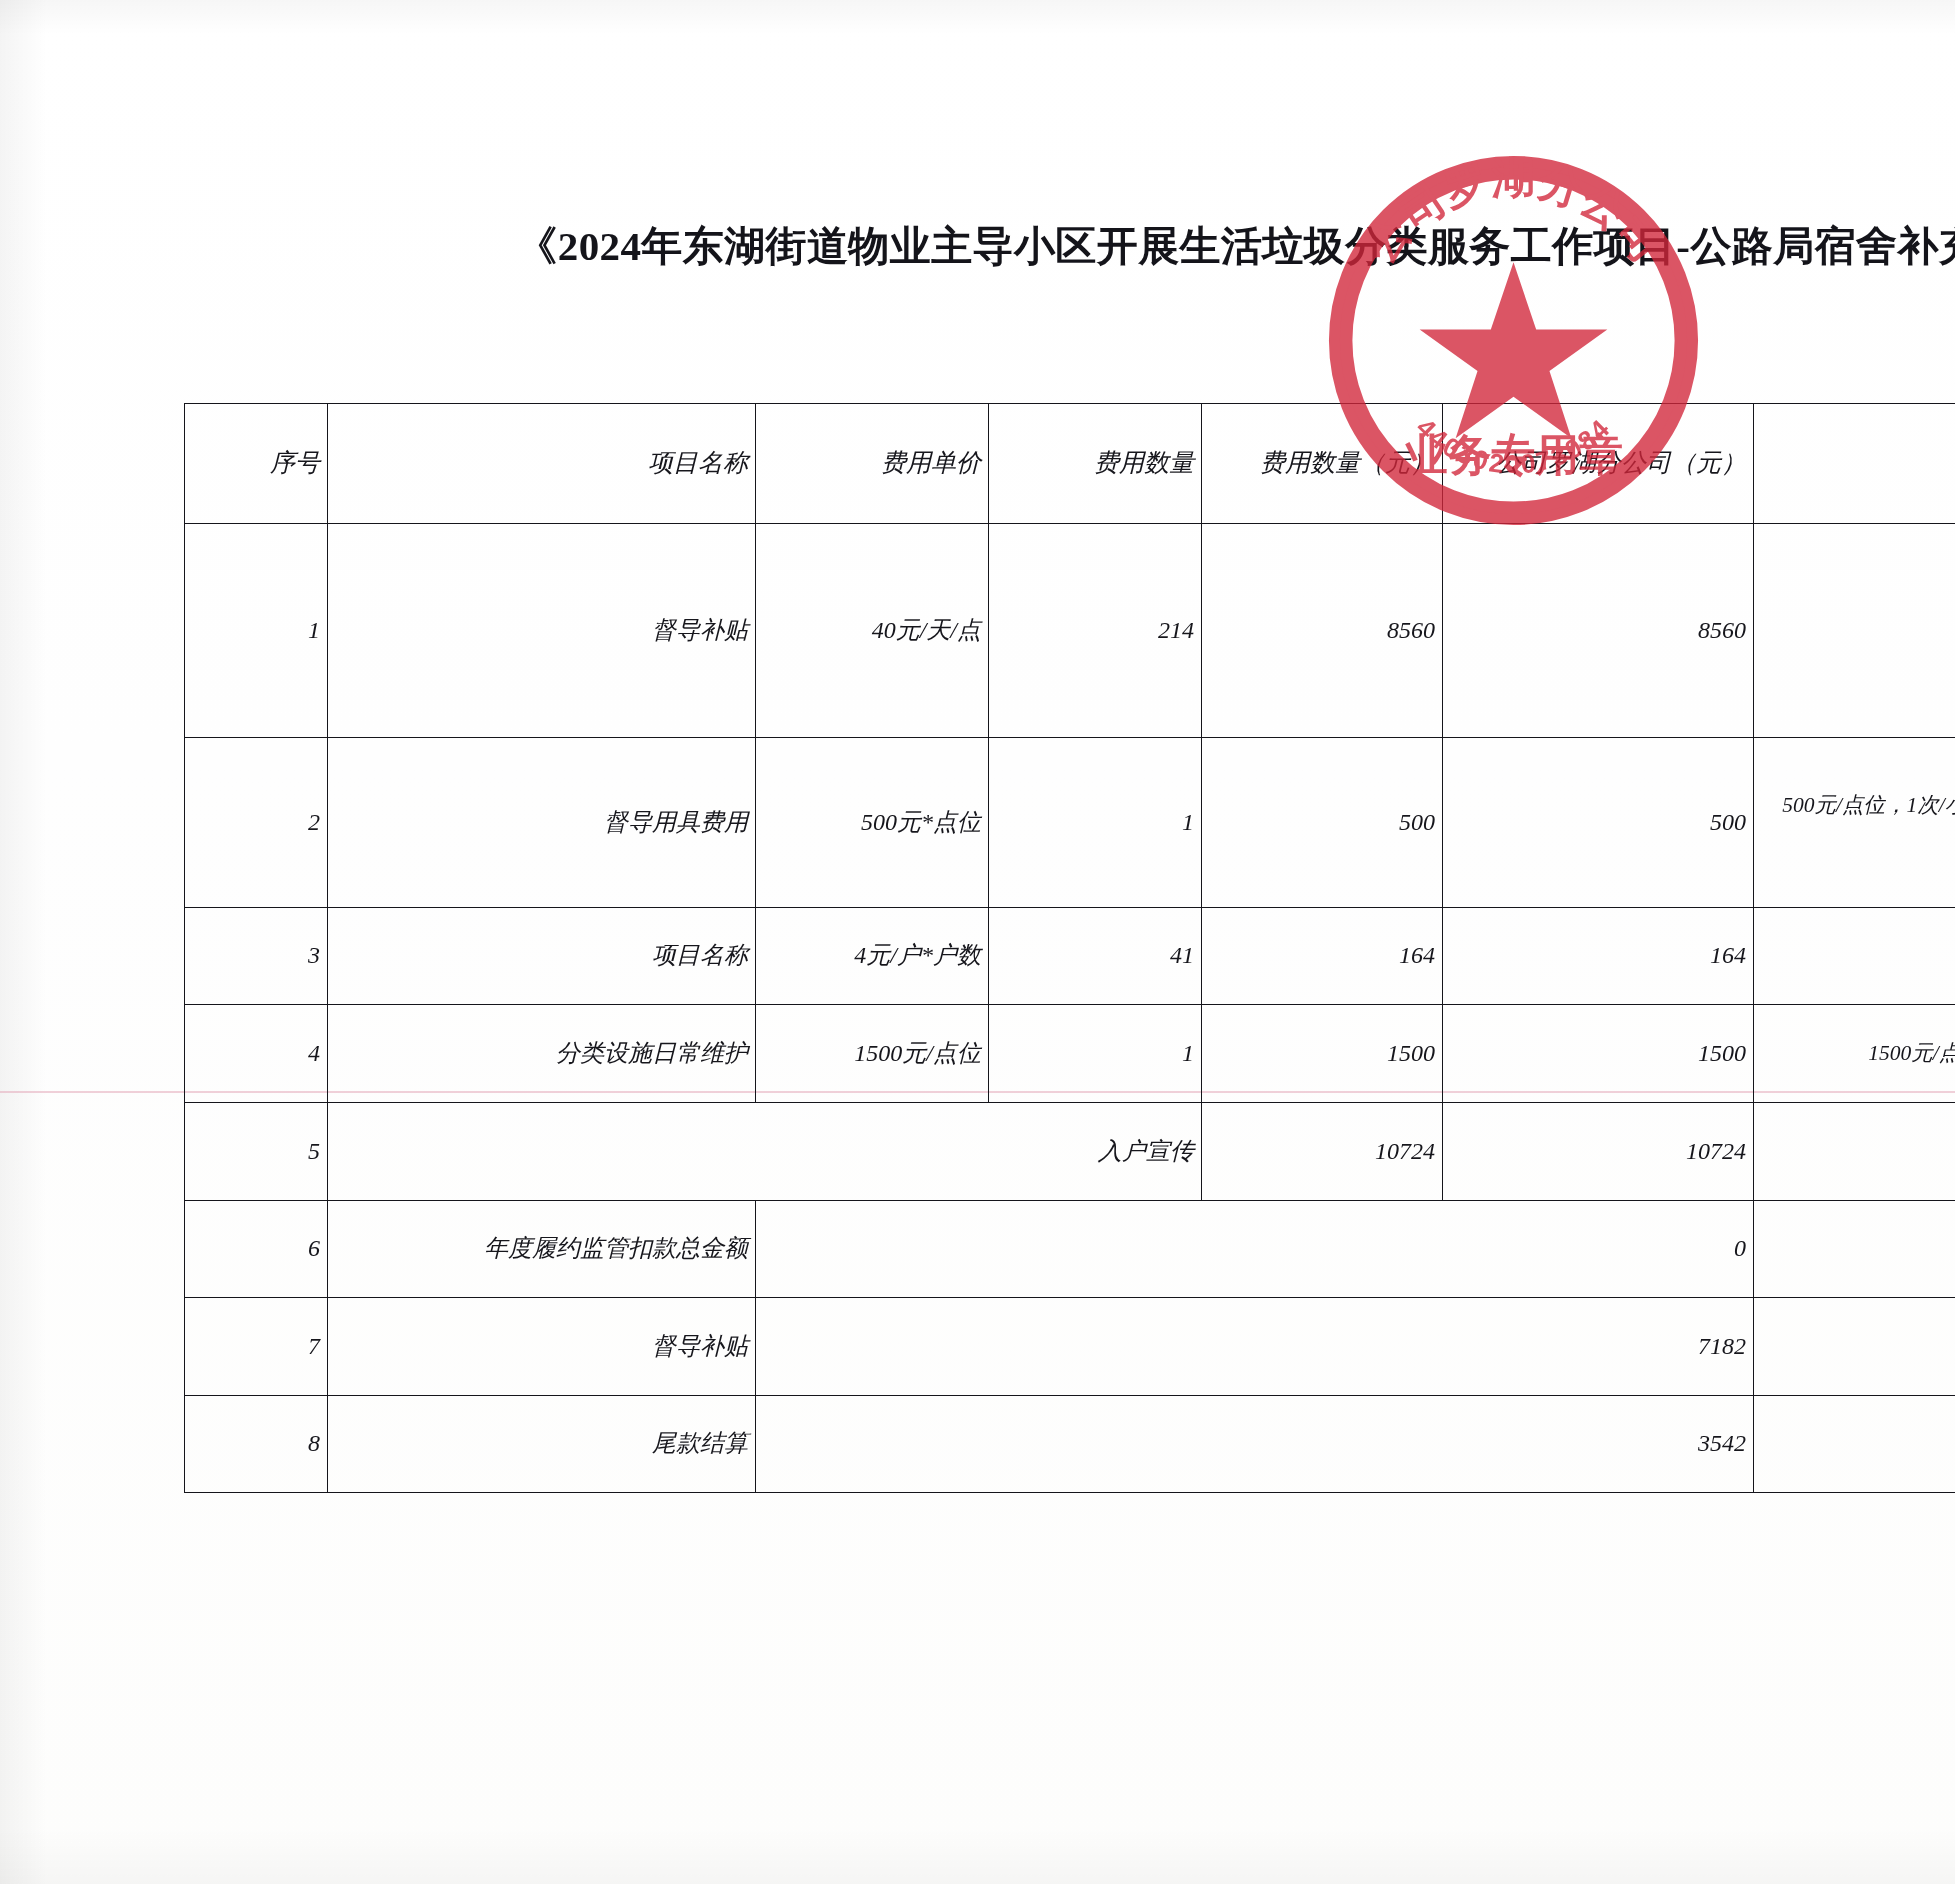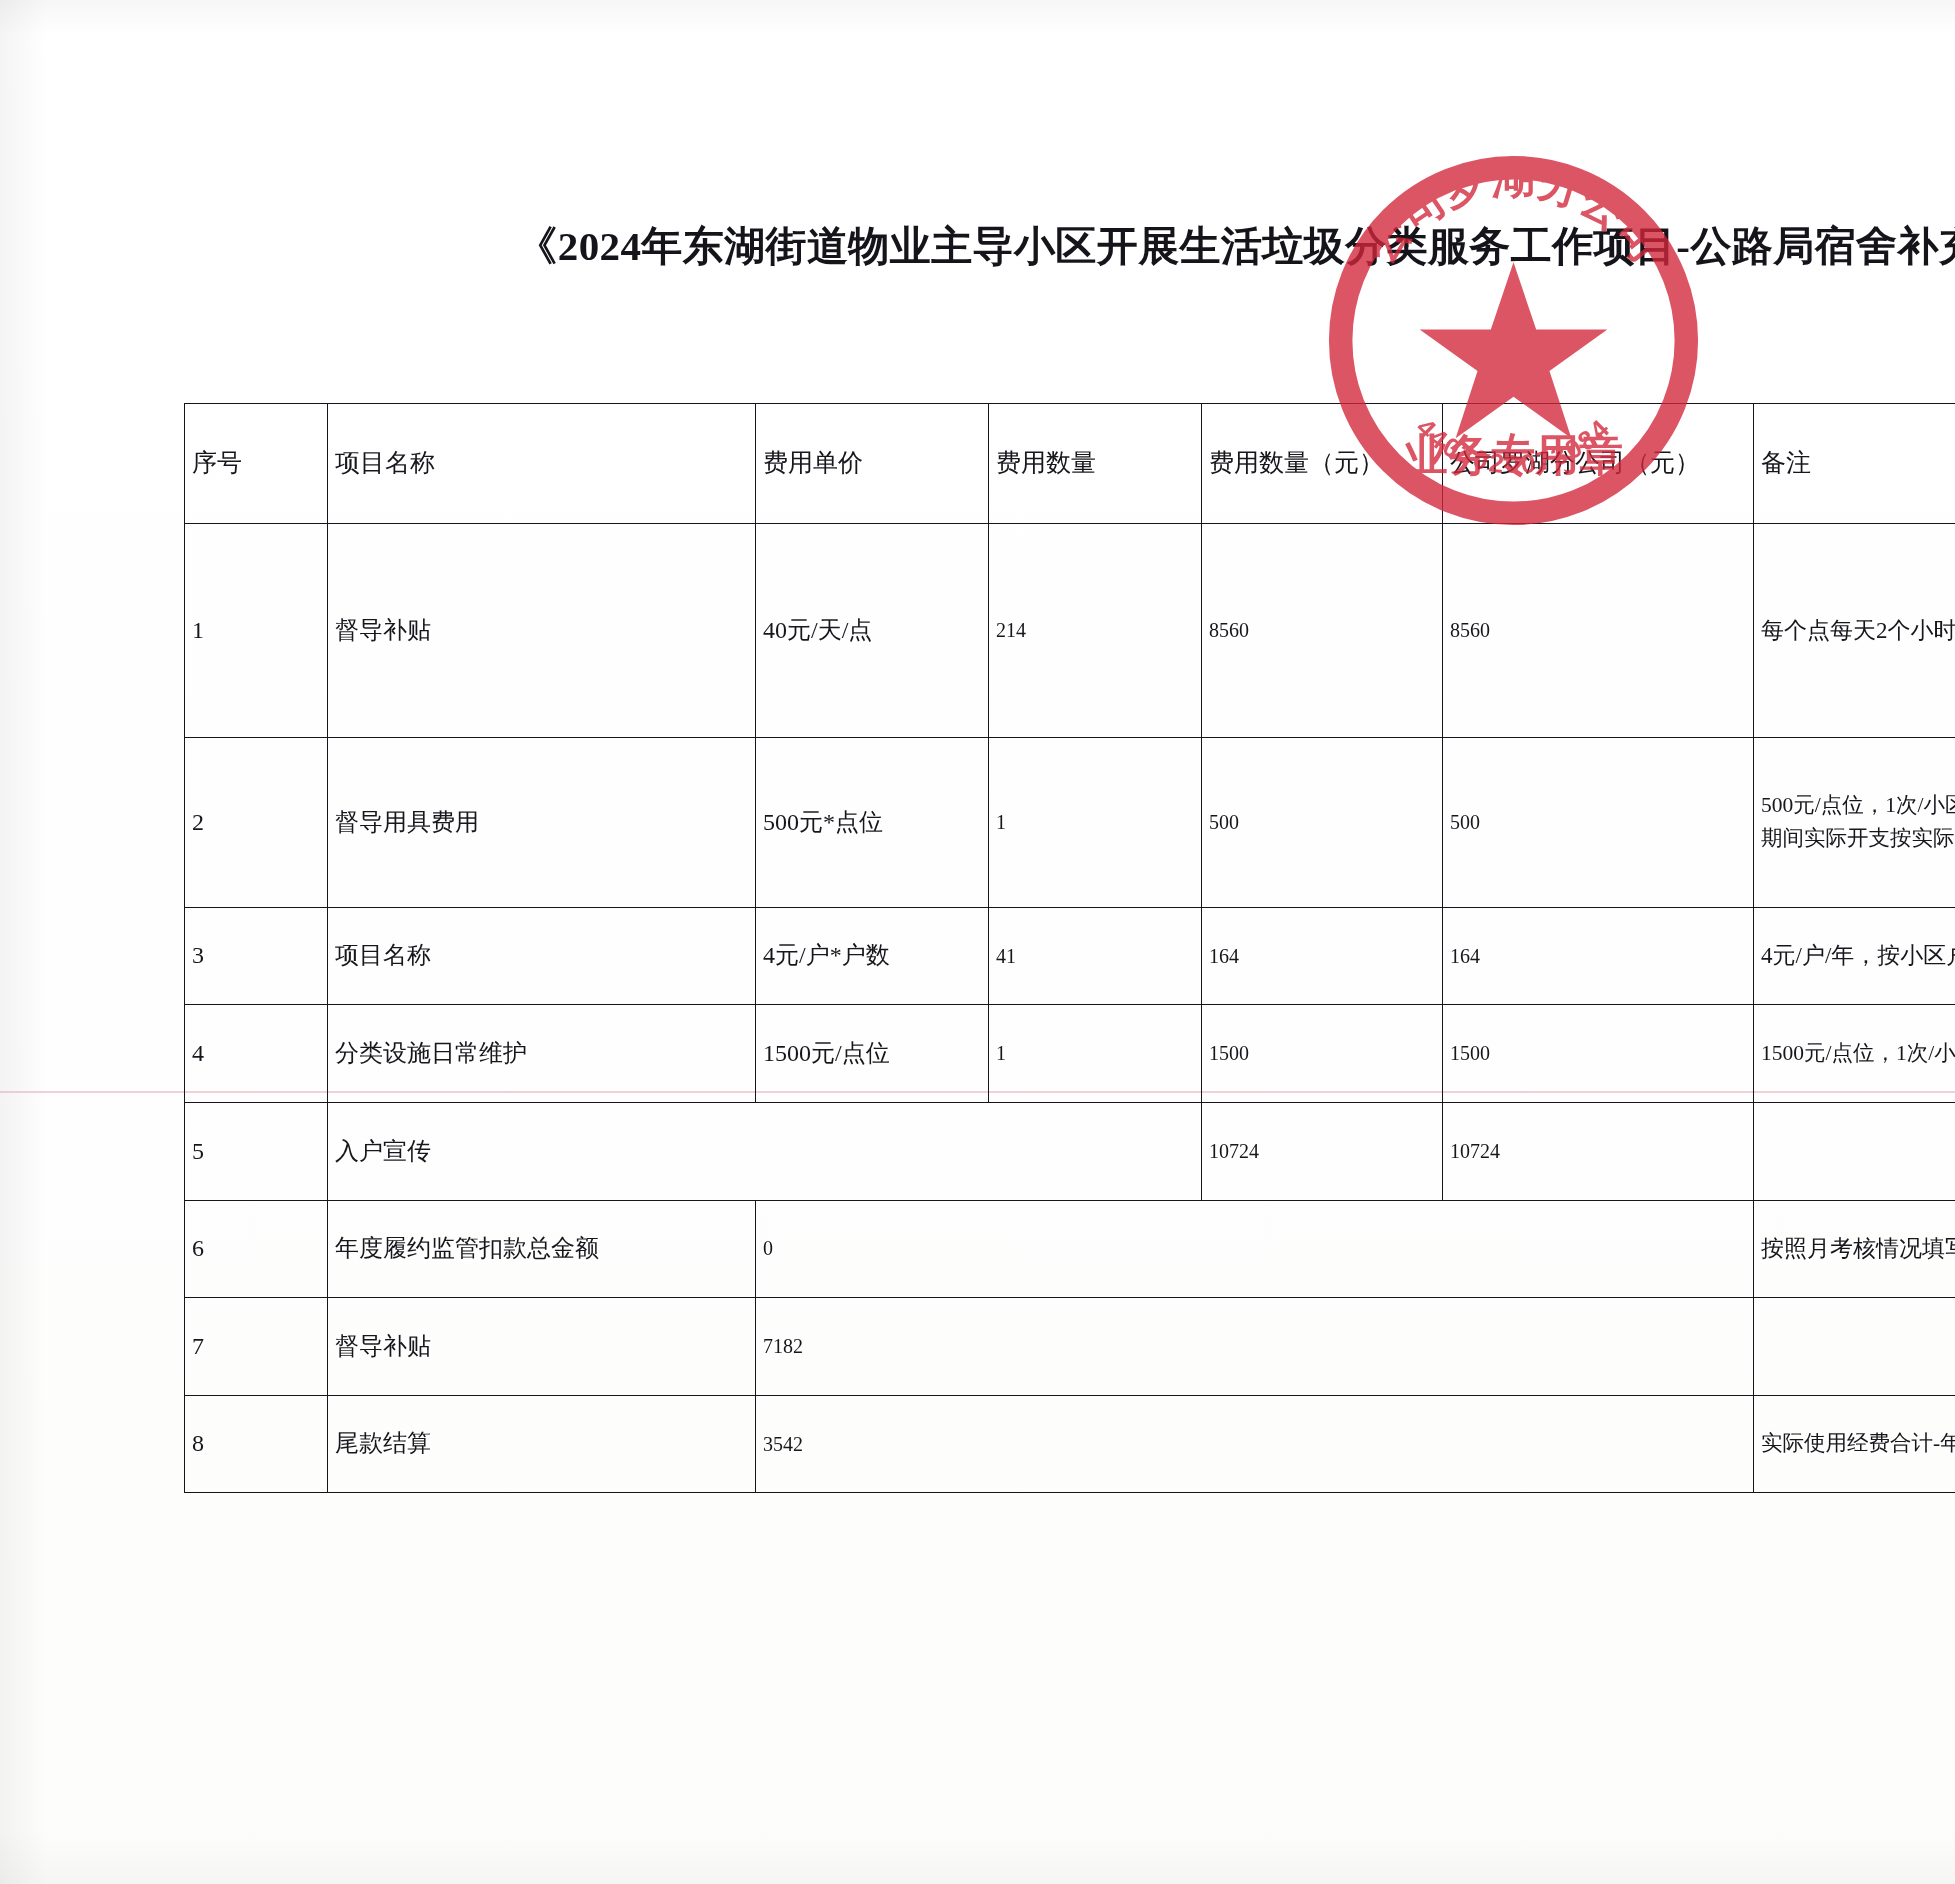--- a/index.html
+++ b/index.html
@@ -71,26 +71,27 @@
   table.decision-table {
     border-collapse: collapse;
     width: 100%;
     table-layout: fixed;
     font-size: 24px;
     color: #16161c;
   }
   table.decision-table td,
   table.decision-table th {
     border: 1.6px solid #15151b;
-    text-align: left;
+    text-align: right;
     vertical-align: middle;
     padding: 6.3px 7px;
     font-weight: 400;
     font-family: "Liberation Serif", "DejaVu Serif", serif;
     line-height: 1.55;
+    font-style: italic;
   }
   thead td {
     height: 106px;
     font-size: 25px;
   }
   .col-no      { width: 143px; }
   .col-name    { width: 428px; }
   .col-price   { width: 233px; }
   .col-qty     { width: 213px; }
   .col-budget  { width: 241px; }
@@ -103,21 +104,21 @@
   .row-sum  td { height: 84px; }
 
   .remark-cell {
     font-size: 23px;
     line-height: 1.6;
     padding: 5.5px 15.6px;
   }
   .remark-cell.small {
     font-size: 21.5px;
   }
-  .num-cell { font-size: 20px; }
+  .num-cell { font-size: 24px; }
 
   
   .seal {
     position: absolute;
     left: 1318px;
     top: 145px;
     width: 391px;
     height: 391px;
     pointer-events: none;
   }

